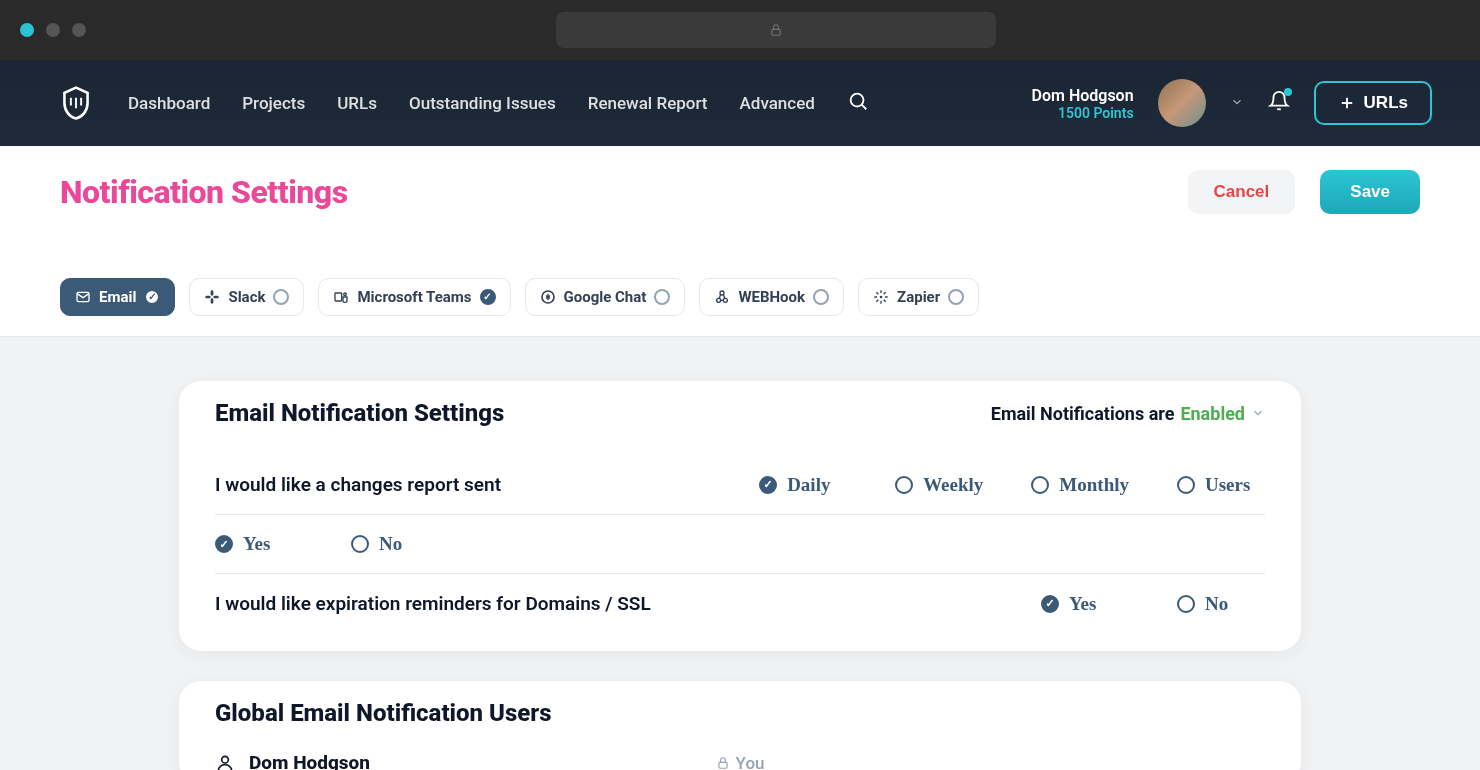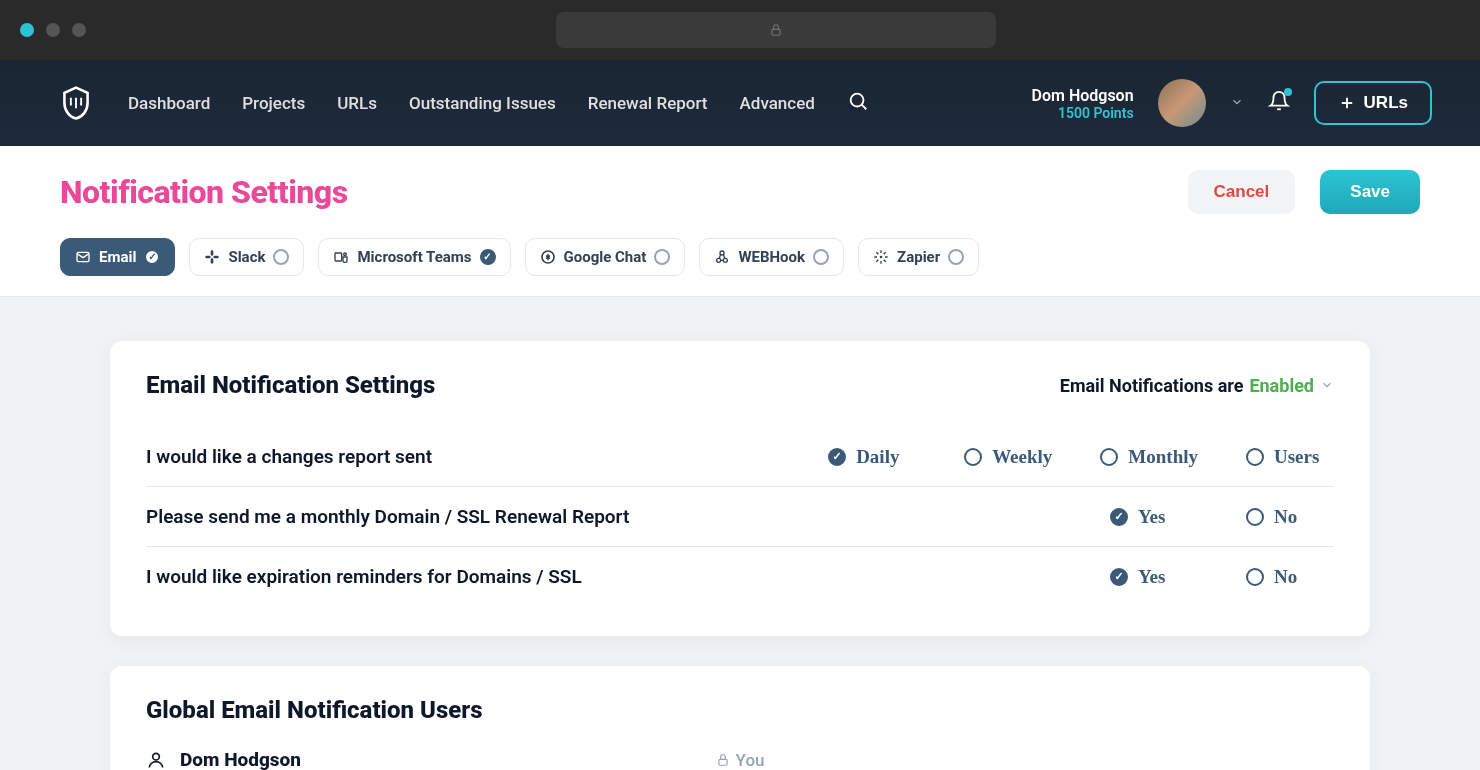--- a/index.html
+++ b/index.html
@@ -123,20 +123,21 @@
       align-items: center;
       gap: 8px;
       padding: 9px 14px;
       border-radius: 10px;
       font-size: 15px;
       font-weight: 700;
       cursor: pointer;
       border: 1px solid #e5e7eb;
       background: #fff;
       color: #334155;
+      margin-top: 40px;
     }
     .channel-tab.active {
       background: #3b5a78;
       color: #fff;
       border-color: #3b5a78;
     }
     .tab-icon { display: inline-flex; }
     .tab-indicator {
       width: 16px; height: 16px; border-radius: 50%;
       border: 2px solid #94a3b8;
@@ -171,24 +172,24 @@
 
     
     .content {
       padding: 44px 60px;
       display: flex;
       flex-direction: column;
       gap: 30px;
       align-items: center;
     }
     .card {
-      width: 1260px;
+      width: 1122px;
       background: #fff;
-      border-radius: 12px;
-      padding: 30px 36px;
+      border-radius: 22px;
+      padding: 18px 36px;
       box-shadow: 0 4px 20px rgba(0,0,0,0.05);
     }
     .card-header {
       display: flex;
       align-items: center;
       justify-content: space-between;
       margin-bottom: 28px;
     }
     .card-title { font-size: 24px; font-weight: 800; color: #0f172a; }
     .status-wrap {
@@ -440,21 +441,20 @@
               <span class="radio-circle"></span>
               <span>Monthly</span>
             </div>
             <div class="radio-option">
               <span class="radio-circle"></span>
               <span>Users</span>
             </div>
           </div>
         </div>
         <div class="setting-row">
-          <div class="setting-label">Please send me a monthly Domain / SSL Renewal Report</div>
           <div class="setting-options">
             <div class="radio-option">
               <span class="radio-circle selected"></span>
               <span>Yes</span>
             </div>
             <div class="radio-option">
               <span class="radio-circle"></span>
               <span>No</span>
             </div>
           </div>

